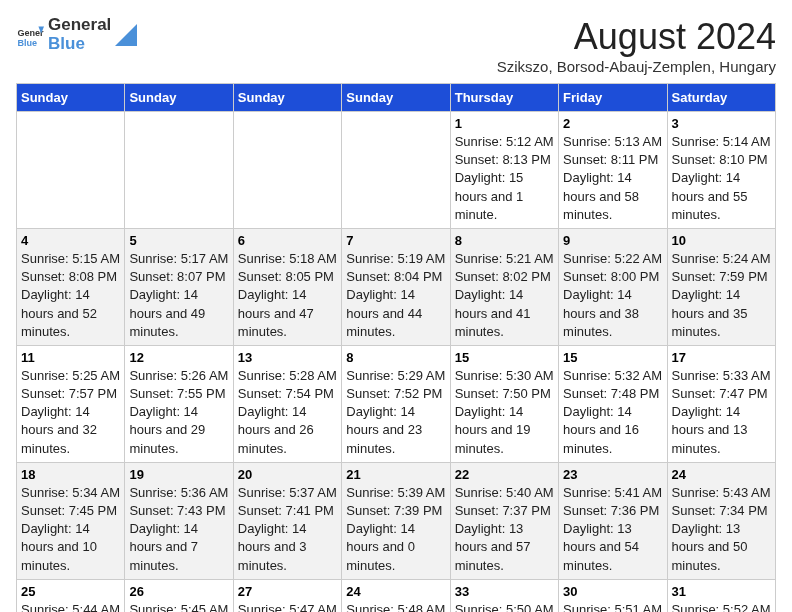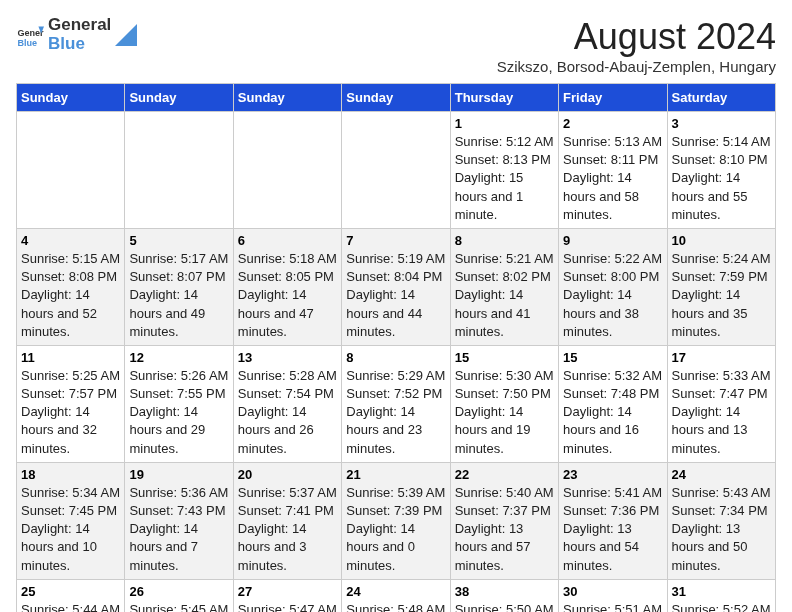--- a/index.html
+++ b/index.html
@@ -243,21 +243,21 @@
         </td>
         <td>
           <span class="day-num">27</span>
           <div class="day-info">Sunrise: 5:47 AM<br>Sunset: 7:28 PM<br>Daylight: 13 hours and 40 minutes.</div>
         </td>
         <td>
           <span class="day-num">24</span>
           <div class="day-info">Sunrise: 5:48 AM<br>Sunset: 7:26 PM<br>Daylight: 13 hours and 37 minutes.</div>
         </td>
         <td>
-          <span class="day-num">38</span>
+          <span class="day-num">33</span>
           <div class="day-info">Sunrise: 5:50 AM<br>Sunset: 7:24 PM<br>Daylight: 13 hours and 34 minutes.</div>
         </td>
         <td>
           <span class="day-num">30</span>
           <div class="day-info">Sunrise: 5:51 AM<br>Sunset: 7:22 PM<br>Daylight: 13 hours and 30 minutes.</div>
         </td>
         <td>
           <span class="day-num">31</span>
           <div class="day-info">Sunrise: 5:52 AM<br>Sunset: 7:20 PM<br>Daylight: 13 hours and 27 minutes.</div>
         </td>

